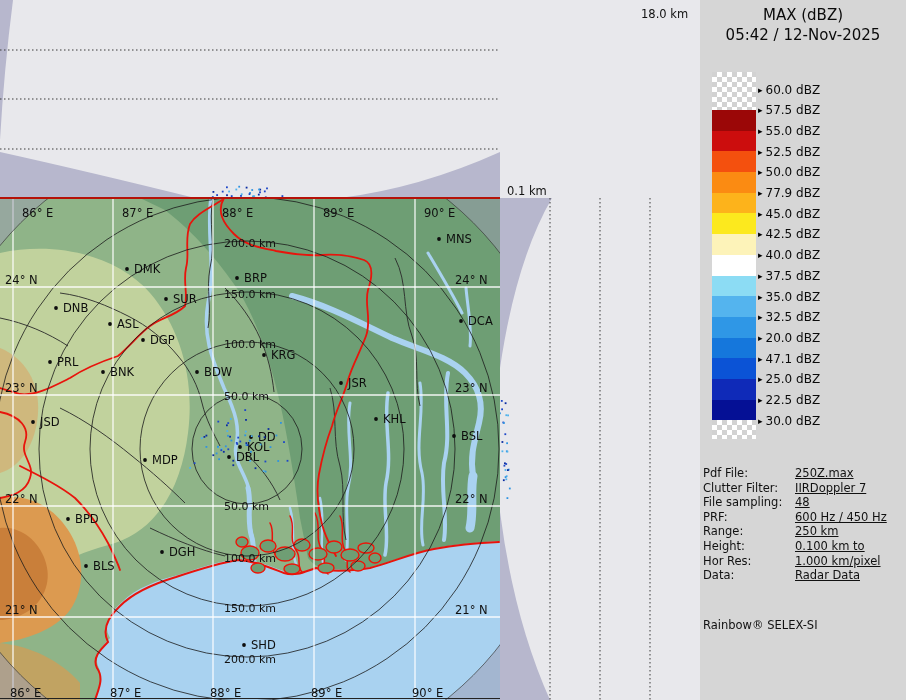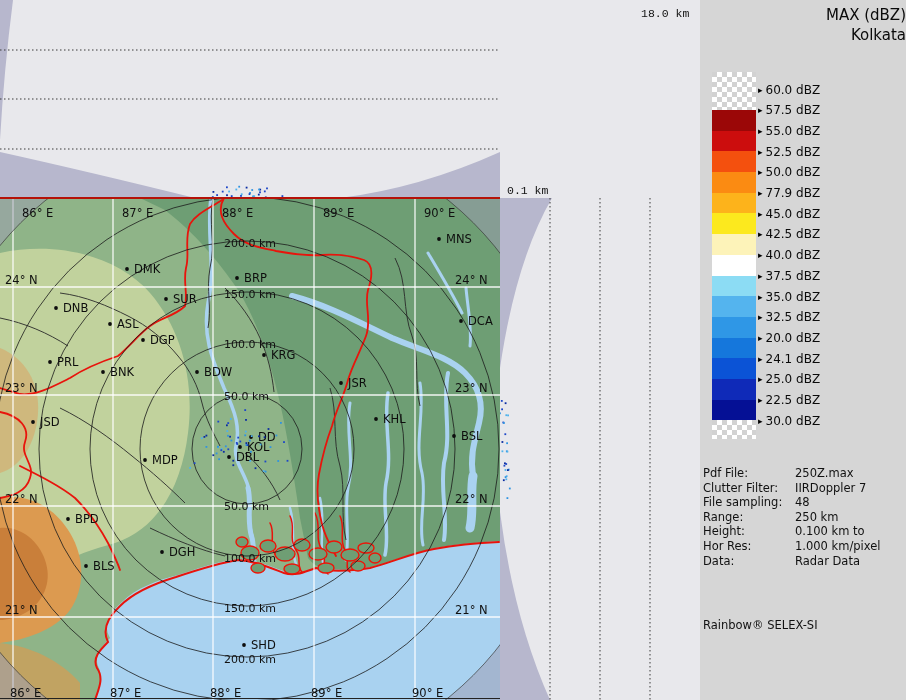--- a/index.html
+++ b/index.html
@@ -5,39 +5,39 @@
   html,body{margin:0;padding:0;background:#c9c9c9;}
   *{box-sizing:border-box;}
   #stage{position:relative;width:906px;height:700px;background:#e8e8ec;overflow:hidden;
          font-family:"DejaVu Sans",sans-serif;color:#111;}
   
   #top-panel{position:absolute;left:0;top:0;width:500px;height:198px;}
   #right-panel{position:absolute;left:500px;top:198px;width:206px;height:502px;}
   #map-panel{position:absolute;left:0;top:198px;width:500px;height:502px;}
   #map-top-border{position:absolute;left:0;top:197px;width:500px;height:2px;background:#b51208;}
   #map-bottom-border{position:absolute;left:0;top:698px;width:500px;height:1px;background:#222;}
-  .scale-label{position:absolute;font-size:11.5px;color:#111;white-space:nowrap;font-family:Liberation Mono, monospace;}
+  .scale-label{position:absolute;font-size:11.5px;color:#111;white-space:nowrap;}
   #scale-top{left:641px;top:7px;}
   #scale-bottom{left:507px;top:184px;}
   
   #legend-panel{position:absolute;left:700px;top:0;width:206px;height:700px;background:#d6d6d6;}
-  #legend-title{position:absolute;top:5px;left:0;width:100%;text-align:right;
+  #legend-title{position:absolute;top:5px;left:0;width:100%;text-align:center;
                 font-size:15px;line-height:20px;color:#0a0a0a;}
   .checker{background-image:conic-gradient(#ffffff 0 90deg,#d2d2d2 0 180deg,#ffffff 0 270deg,#d2d2d2 0);
            background-size:10px 10px;}
   #swatch-col{position:absolute;left:12px;top:72px;width:44px;}
   #swatch-col .band{width:44px;}
   .legend-label{position:absolute;left:58px;height:15px;font-size:12px;white-space:nowrap;
                 display:flex;align-items:center;color:#0a0a0a;}
   .legend-label .arrow{font-size:9px;margin-right:3px;color:#000;}
   
   #metadata{position:absolute;left:3px;top:466px;width:200px;font-size:11.5px;line-height:14.6px;}
   .meta-row{display:flex;align-items:center;}
   .meta-label{width:92px;flex:0 0 92px;}
-  .meta-value{flex:1;}
+  .meta-value{flex:1;text-decoration:underline;}
   #meta-footer{position:absolute;left:3px;top:618px;font-size:11.5px;}
   svg text{font-family:"DejaVu Sans",sans-serif;}
 </style>
 </head>
 <body>
 
 <div id="stage">
 
   <div id="top-panel">
     <svg width="500" height="198" viewBox="0 0 500 198">
@@ -352,21 +352,21 @@
 
   <div id="map-top-border"></div>
   <div id="map-bottom-border"></div>
 
   <div id="scale-top" class="scale-label">18.0 km</div>
   <div id="scale-bottom" class="scale-label">0.1 km</div>
 
   <div id="legend-panel">
     <div id="legend-title">
       <div>MAX (dBZ)</div>
-      <div>Kolkata</div>
+      <div>05:42 / 12-Nov-2025</div>
     </div>
     <div id="swatch-col">
         <div class="band checker" style="height:38px"></div>
         <div class="band" style="height:20.7px;background:#9b0707"></div>
         <div class="band" style="height:20.7px;background:#cc0d0d"></div>
         <div class="band" style="height:20.7px;background:#f4500e"></div>
         <div class="band" style="height:20.7px;background:#fb8b12"></div>
         <div class="band" style="height:20.7px;background:#fdb31b"></div>
         <div class="band" style="height:20.7px;background:#fce91e"></div>
         <div class="band" style="height:20.7px;background:#fdf3b9"></div>
@@ -428,21 +428,21 @@
         <div class="legend-label" style="top: 309.7px;">
           <span class="arrow">▸</span>
           <span>32.5 dBZ</span>
         </div>
         <div class="legend-label" style="top: 330.4px;">
           <span class="arrow">▸</span>
           <span>20.0 dBZ</span>
         </div>
         <div class="legend-label" style="top: 351.1px;">
           <span class="arrow">▸</span>
-          <span>24.1 dBZ</span>
+          <span>47.1 dBZ</span>
         </div>
         <div class="legend-label" style="top: 371.8px;">
           <span class="arrow">▸</span>
           <span>25.0 dBZ</span>
         </div>
         <div class="legend-label" style="top: 392.5px;">
           <span class="arrow">▸</span>
           <span>22.5 dBZ</span>
         </div>
         <div class="legend-label" style="top: 413.2px;">
@@ -455,20 +455,24 @@
           <span class="meta-label">Pdf File:</span>
           <span class="meta-value">250Z.max</span>
         </div>
         <div class="meta-row">
           <span class="meta-label">Clutter Filter:</span>
           <span class="meta-value">IIRDoppler 7</span>
         </div>
         <div class="meta-row">
           <span class="meta-label">File sampling:</span>
           <span class="meta-value">48</span>
+        </div>
+        <div class="meta-row">
+          <span class="meta-label">PRF:</span>
+          <span class="meta-value">600 Hz / 450 Hz</span>
         </div>
         <div class="meta-row">
           <span class="meta-label">Range:</span>
           <span class="meta-value">250 km</span>
         </div>
         <div class="meta-row">
           <span class="meta-label">Height:</span>
           <span class="meta-value">0.100 km to</span>
         </div>
         <div class="meta-row">

